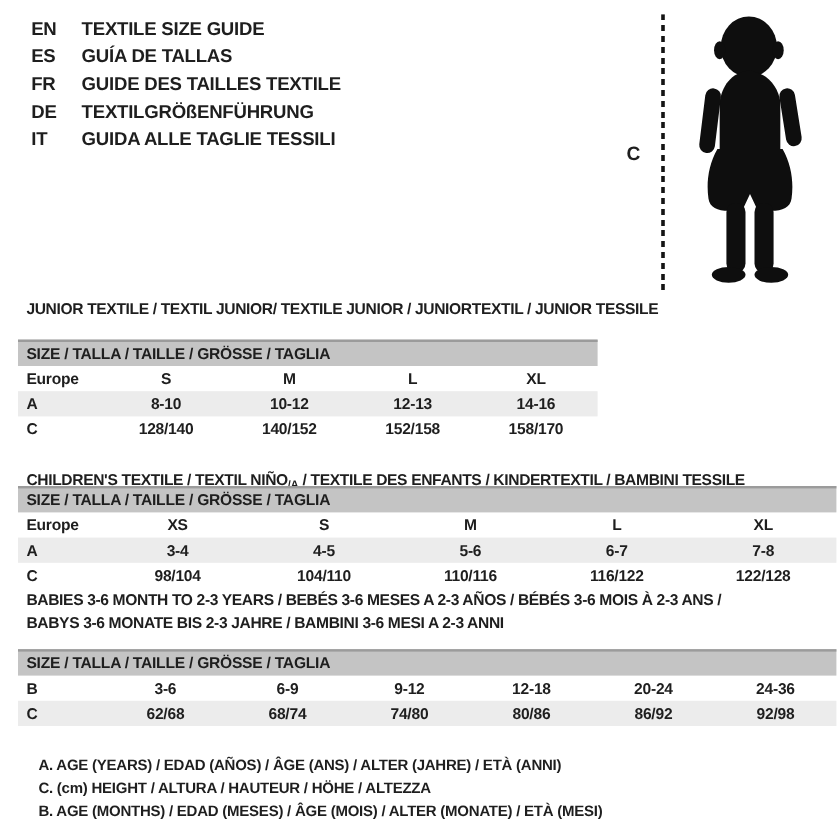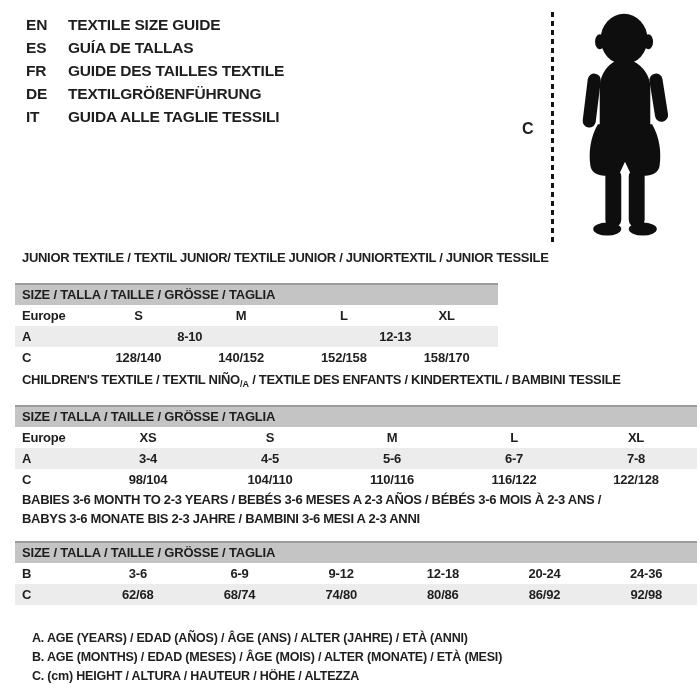--- a/index.html
+++ b/index.html
@@ -37,21 +37,21 @@
   .measure-line{
     position:absolute;left:33px;top:4px;width:3px;height:230px;
     background:repeating-linear-gradient(to bottom,#141414 0 5px,transparent 5px 9px);
   }
   .toddler{position:absolute;left:46px;top:2px;width:122px;height:234px;}
   .toddler *{fill:var(--silhouette);}
 
   
   .section-heading{position:absolute;left:22px;font-size:13px;letter-spacing:-0.3px;white-space:nowrap;}
   .heading-1{top:250px;}
-  .heading-2{top:372px;}
+  .heading-2{top:392px;}
   .heading-3{top:491px;line-height:18.5px;}
   .sub{font-size:9px;vertical-align:-3px;letter-spacing:0;}
 
   
   .size-table{position:absolute;left:15px;font-size:13px;}
   .table-1{top:283px;width:483px;}
   .table-2{top:405px;width:682px;}
   .table-3{top:541px;width:682px;}
   .thead{
     height:22px;line-height:20px;
@@ -119,21 +119,23 @@
       <div class="trow">
         <div class="tlabel">Europe</div>
         <div class="tcell">S</div>
         <div class="tcell">M</div>
         <div class="tcell">L</div>
         <div class="tcell">XL</div>
       </div>
       <div class="trow shaded">
         <div class="tlabel">A</div>
         <div class="tcell">8-10</div>
+        <div class="tcell">10-12</div>
         <div class="tcell">12-13</div>
+        <div class="tcell">14-16</div>
       </div>
       <div class="trow">
         <div class="tlabel">C</div>
         <div class="tcell">128/140</div>
         <div class="tcell">140/152</div>
         <div class="tcell">152/158</div>
         <div class="tcell">158/170</div>
       </div>
     </div>
 
@@ -187,17 +189,17 @@
         <div class="tcell">68/74</div>
         <div class="tcell">74/80</div>
         <div class="tcell">80/86</div>
         <div class="tcell">86/92</div>
         <div class="tcell">92/98</div>
       </div>
     </div>
 
   <div class="legend">
     <div>A. AGE (YEARS) / EDAD (AÑOS) / ÂGE (ANS) / ALTER (JAHRE) / ETÀ (ANNI)</div>
+    <div>C. (cm) HEIGHT / ALTURA / HAUTEUR / HÖHE / ALTEZZA</div>
     <div>B. AGE (MONTHS) / EDAD (MESES) / ÂGE (MOIS) / ALTER (MONATE) / ETÀ (MESI)</div>
-    <div>C. (cm) HEIGHT / ALTURA / HAUTEUR / HÖHE / ALTEZZA</div>
   </div>
 
 </div>
 
 </body></html>

